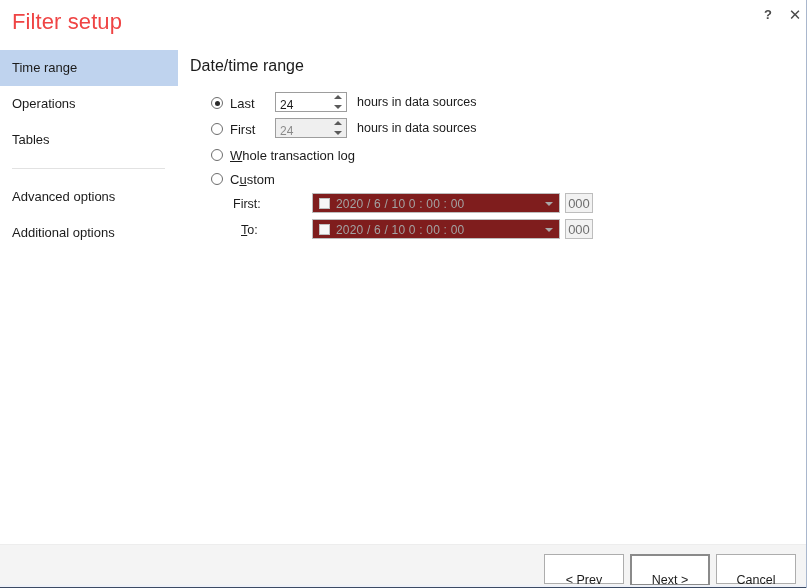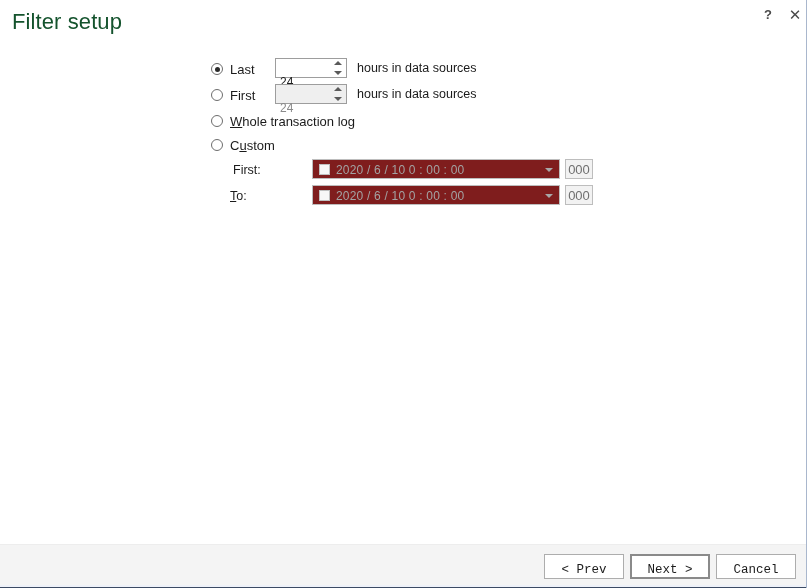--- a/index.html
+++ b/index.html
@@ -37,21 +37,21 @@
   .titlebar {
     position: absolute;
     left: 0; top: 0;
     width: 806px; height: 40px;
   }
   .app-title {
     position: absolute;
     left: 12px; top: 9px;
     font-size: 22px;
     font-weight: normal;
-    color: #14532d;
+    color: #ef4444;
     letter-spacing: 0.1px;
     white-space: nowrap;
   }
   .titlebtn {
     position: absolute;
     top: 4px;
     width: 22px; height: 22px;
     line-height: 22px;
     text-align: center;
     color: #4a4a4a;
@@ -145,21 +145,21 @@
   .spinner {
     position: absolute;
     width: 72px; height: 20px;
     border: 1px solid #9d9d9d;
     background: #ffffff;
     box-sizing: border-box;
   }
   .spinner.disabled { background: #efefef; }
   .spinner .val {
     position: absolute;
-    left: 4px; top: 16px;
+    left: 4px; top: 5px;
     font-size: 12px;
     color: #1b1b1b;
   }
   .spinner.disabled .val { color: #8a8a8a; }
   .spinner .arrows {
     position: absolute;
     right: 2px; top: 1px;
     width: 12px; height: 16px;
   }
   .spinner .arrows i {
@@ -251,46 +251,67 @@
     border-bottom: 1px solid #3b4a63;
     box-sizing: border-box;
   }
   .btn {
     position: absolute;
     top: 9px;
     height: 25px;
     background: #ffffff;
     border: 1px solid #adadad;
     box-sizing: border-box;
-    font-family: Liberation Mono, monospace;
+    font-family: Liberation Sans, sans-serif;
     font-size: 12.5px;
     color: #1b1b1b;
     text-align: center;
     line-height: 23px;
     cursor: default;
-    padding: 4px;
+    padding: 14px;
   }
   .btn.prev   { left: 544px; width: 80px; }
   .btn.next   { left: 630px; width: 80px; border: 2px solid #8a8a8a; line-height: 21px; }
   .btn.cancel { left: 716px; width: 80px; }
 </style>
 </head>
 <body>
 
 <div class="window">
 
   <div class="titlebar">
     <div class="app-title">Filter setup</div>
     <div class="titlebtn help">?</div>
     <div class="titlebtn close">✕</div>
   </div>
 
+  <div class="sidebar">
+    <div class="nav-item selected">
+      <span>Time range</span>
+    </div>
+    <div class="nav-item">
+      <span>Operations</span>
+    </div>
+    <div class="nav-item">
+      <span>Tables</span>
+    </div>
+
+    <div class="nav-divider"></div>
+
+    <div class="nav-item">
+      <span>Advanced options</span>
+    </div>
+    <div class="nav-item">
+      <span>Additional options</span>
+    </div>
+  </div>
 
   <div class="main">
 
+    <h2 class="section-heading">Date/time range</h2>
 
     <div class="row" style="height:26px;">
       <label class="radio-wrap" style="left:21px; top:3px;">
         <span class="radio checked"></span>
         <span class="radio-label">Last</span>
       </label>
       <div class="spinner" style="left:85px; top:1px;">
         <span class="val">24</span>
         <span class="arrows">
             <i class="up"></i>
@@ -333,21 +354,21 @@
       <span class="fieldlabel" style="left:43px; top:6px;">First:</span>
       <div class="datebox" style="left:122px; top:2px; width:248px;">
         <span class="cb"></span>
         <span class="dtext">2020 /   6 / 10      0 : 00 : 00</span>
         <span class="drop"></span>
       </div>
       <div class="msbox" style="left:375px; top:2px;">000</div>
     </div>
 
     <div class="row" style="height:26px;">
-      <span class="fieldlabel" style="left:40px; top:6px;"><span class="u">T</span><span>o:</span></span>
+      <span class="fieldlabel" style="left:51px; top:6px;"><span class="u">T</span><span>o:</span></span>
       <div class="datebox" style="left:122px; top:2px; width:248px;">
         <span class="cb"></span>
         <span class="dtext">2020 /   6 / 10      0 : 00 : 00</span>
         <span class="drop"></span>
       </div>
       <div class="msbox" style="left:375px; top:2px;">000</div>
     </div>
 
   </div>
 

